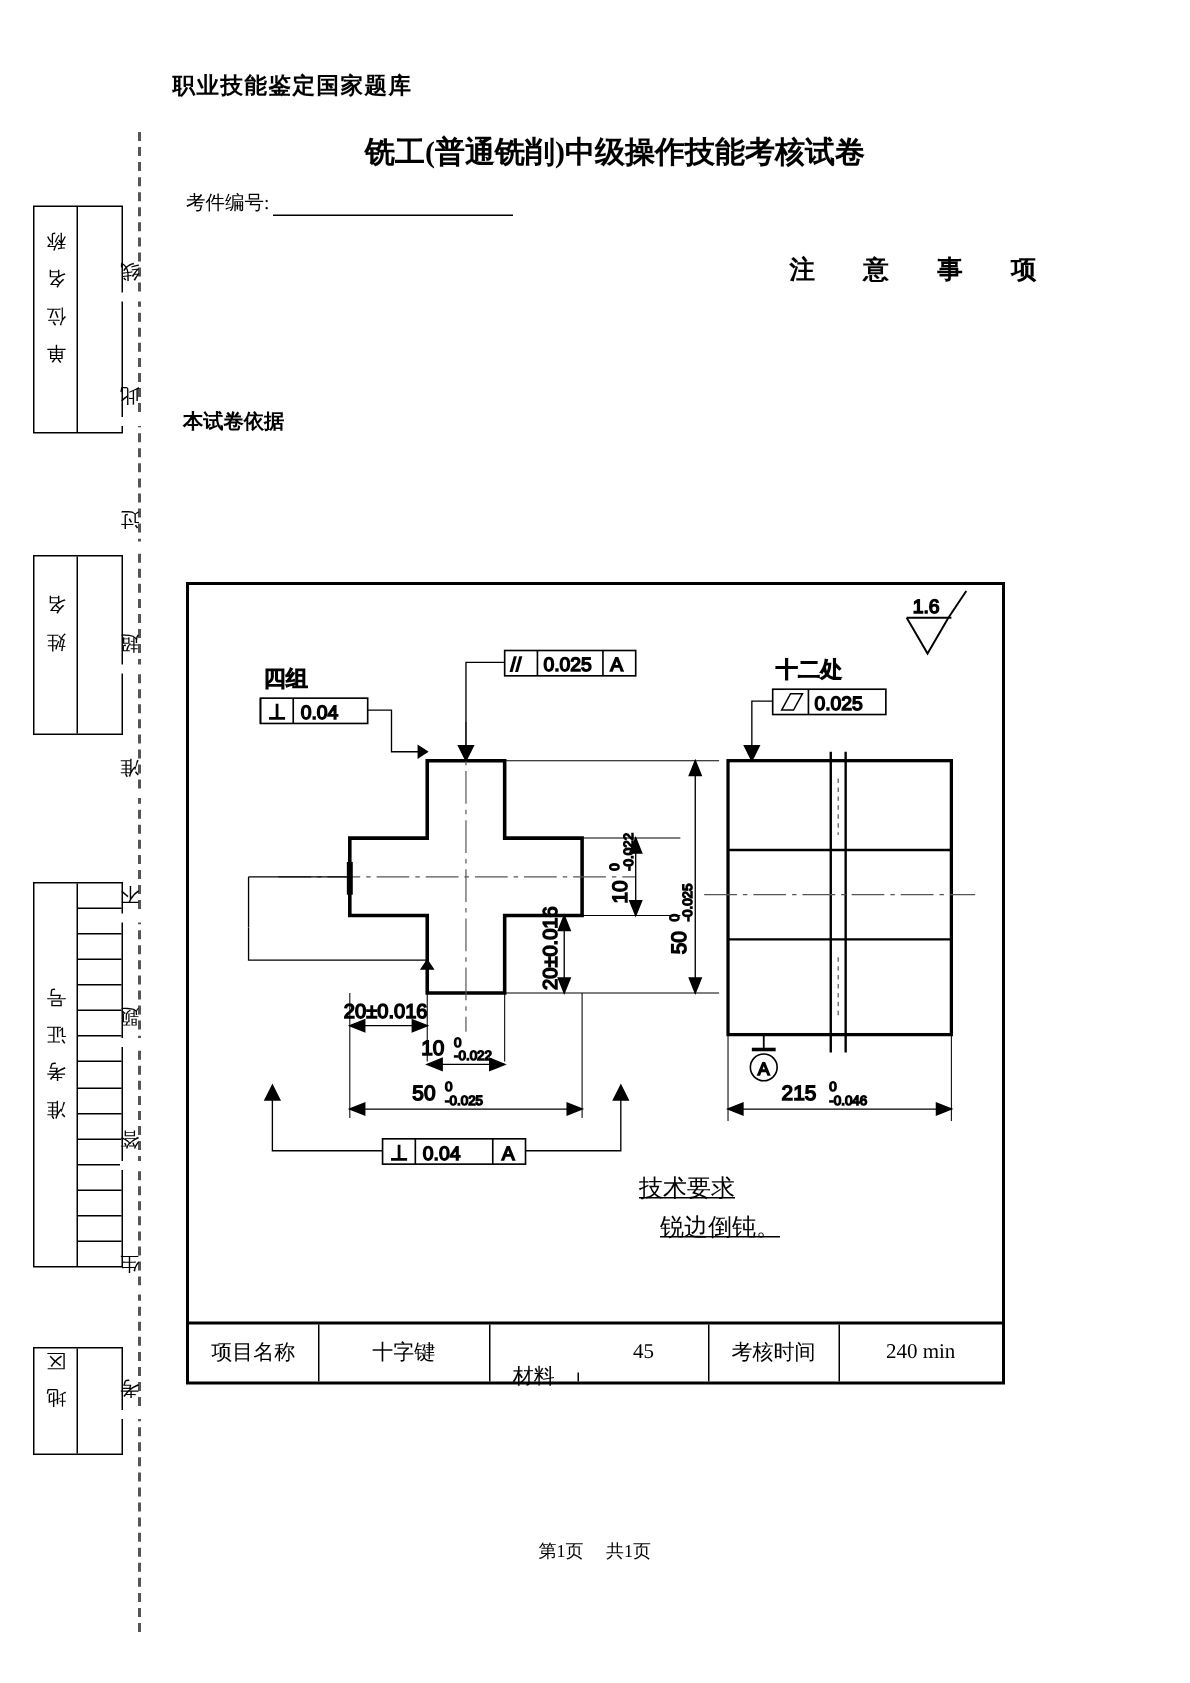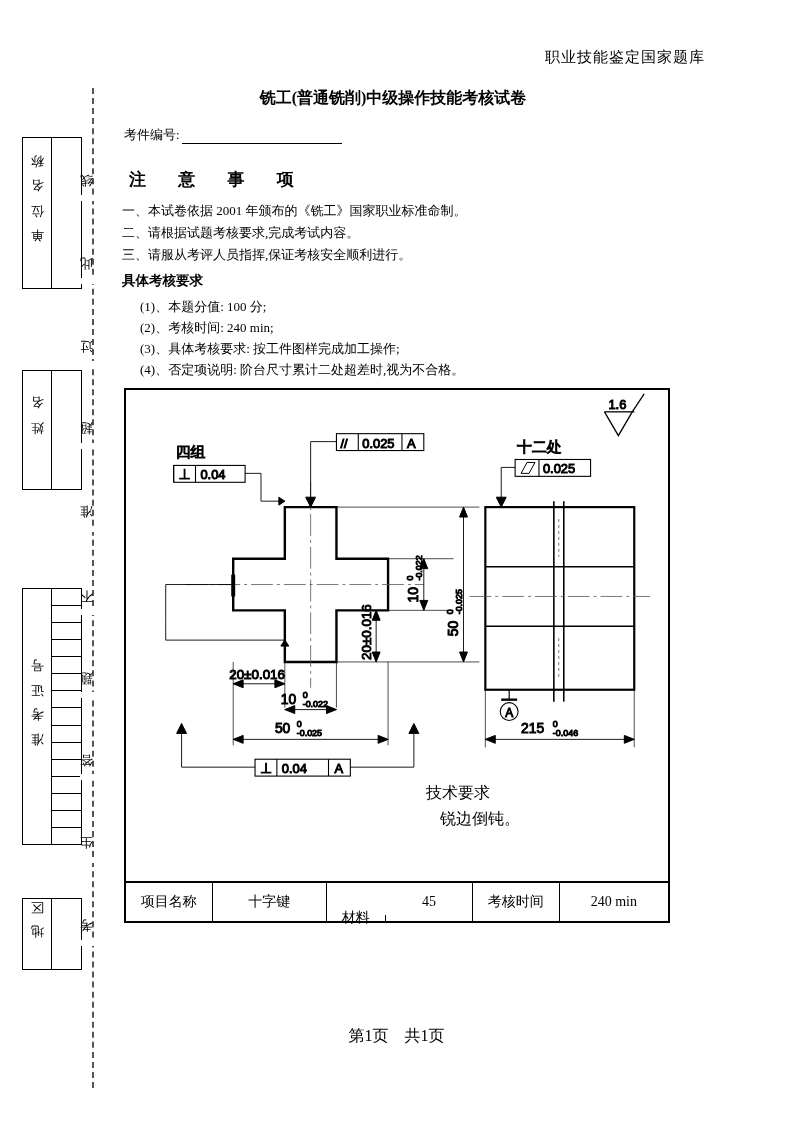--- a/index.html
+++ b/index.html
@@ -56,43 +56,43 @@
     writing-mode:vertical-rl;
     text-orientation:upright;
     transform:rotate(180deg);
     line-height:1;
     padding:3px 0;
   }
 
   
   .h1{
     position:absolute;left:115px;top:48px;width:590px;
-    text-align:right;font-size:15px;font-weight:normal;
+    text-align:left;font-size:15px;font-weight:bold;
     font-family:"Liberation Serif","DejaVu Serif",serif;
     letter-spacing:1px;
   }
   .h2{
-    position:absolute;left:98px;top:88px;width:590px;
-    text-align:center;font-size:16px;font-weight:bold;
+    position:absolute;left:115px;top:88px;width:590px;
+    text-align:center;font-size:20px;font-weight:bold;
     letter-spacing:0px;
   }
   .exam-no{
     position:absolute;left:124px;top:126px;
     font-size:13px;font-weight:normal;
     display:flex;align-items:flex-end;
   }
   .exam-no .rule{
     display:inline-block;width:160px;
     border-bottom:1.2px solid #000;
     margin-left:2px;height:13px;
   }
 
   .notice-title{
     position:absolute;left:115px;top:168px;width:590px;
-    text-align:left;font-size:17px;font-weight:bold;
+    text-align:right;font-size:17px;font-weight:bold;
     letter-spacing:14px;
     text-indent:14px;
   }
   .notice-list{
     position:absolute;left:122px;top:200px;width:580px;
     font-size:13px;line-height:22px;
   }
   .sec-title{
     position:absolute;left:122px;top:272px;
     font-size:13.5px;font-weight:bold;
@@ -136,21 +136,21 @@
 
   .tech-req{
     position:absolute;left:400px;top:780px;
     font-size:16px;line-height:26px;
     font-family:"Liberation Sans","DejaVu Sans",sans-serif;
   }
   .tech-req .l2{padding-left:14px;}
 
   .footer{
     position:absolute;left:0;top:1026px;width:793px;
-    text-align:center;font-size:16px;
+    text-align:center;font-size:12px;
   }
   .footer span{margin:0 6px;}
 
   
   svg text{font-family:"Liberation Sans","DejaVu Sans",sans-serif;}
 </style>
 </head>
 <body>
 
 <div class="page">
@@ -218,33 +218,22 @@
 
   <div class="h1">职业技能鉴定国家题库</div>
   <div class="h2">铣工(普通铣削)中级操作技能考核试卷</div>
 
   <div class="exam-no">
     <span>考件编号:</span>
     <span class="rule"></span>
   </div>
 
   <div class="notice-title">注 意 事 项</div>
-  <div class="notice-list" id="notice-list">
-      <div>一、本试卷依据 2001 年颁布的《铣工》国家职业标准命制。</div>
-      <div>二、请根据试题考核要求,完成考试内容。</div>
-      <div>三、请服从考评人员指挥,保证考核安全顺利进行。</div>
-    </div>
-
-  <div class="sec-title">具体考核要求</div>
-  <div class="req-list" id="req-list">
-      <div>(1)、本题分值: 100 分;</div>
-      <div>(2)、考核时间: 240 min;</div>
-      <div>(3)、具体考核要求: 按工件图样完成加工操作;</div>
-      <div>(4)、否定项说明: 阶台尺寸累计二处超差时,视为不合格。</div>
-    </div>
+
+  <div class="sec-title">本试卷依据</div>
 
   <div class="frame">
 
     <svg class="dwg" viewBox="0 0 546 535" preserveAspectRatio="none">
       <g stroke="#000" fill="none" stroke-width="1">
 
         <path d="M 160 118 L 212 118 L 212 170 L 264 170 L 264 222 L 212 222
                  L 212 274 L 160 274 L 160 222 L 108 222 L 108 170 L 160 170 Z" stroke="#000" stroke-width="2.4" fill="none"></path>
 
         <line x1="60" y1="196" x2="300" y2="196" stroke="#555" stroke-width="0.8" stroke-dasharray="22,4,3,4"></line>
@@ -391,21 +380,21 @@
 
         <g>
           <path d="M 456 22 L 470 46 L 484 22" stroke="#000" stroke-width="1.3" fill="none" transform="translate(26,0)"></path>
           <line x1="510" y1="22" x2="522" y2="4" stroke="#000" stroke-width="1.3"></line>
           <line x1="482" y1="22" x2="512" y2="22" stroke="#000" stroke-width="1.3"></line>
           <text x="486" y="19" font-size="13" fill="#000" id="t-ra">1.6</text>
         </g>
       </g>
     </svg>
 
-    <div class="tech-req" style="left:300px;top:390px;">
+    <div class="tech-req" style="left:300px;top:390px;text-decoration:underline;">
       <div>技术要求</div>
       <div class="l2">锐边倒钝。</div>
     </div>
 
     <div class="titleblock">
       <div class="tb-cell tb-w1">项目名称</div>
       <div class="tb-cell tb-w2">十字键</div>
       <div class="tb-cell tb-w3">材料</div>
       <div class="tb-cell tb-w4">45</div>
       <div class="tb-cell tb-w5">考核时间</div>

